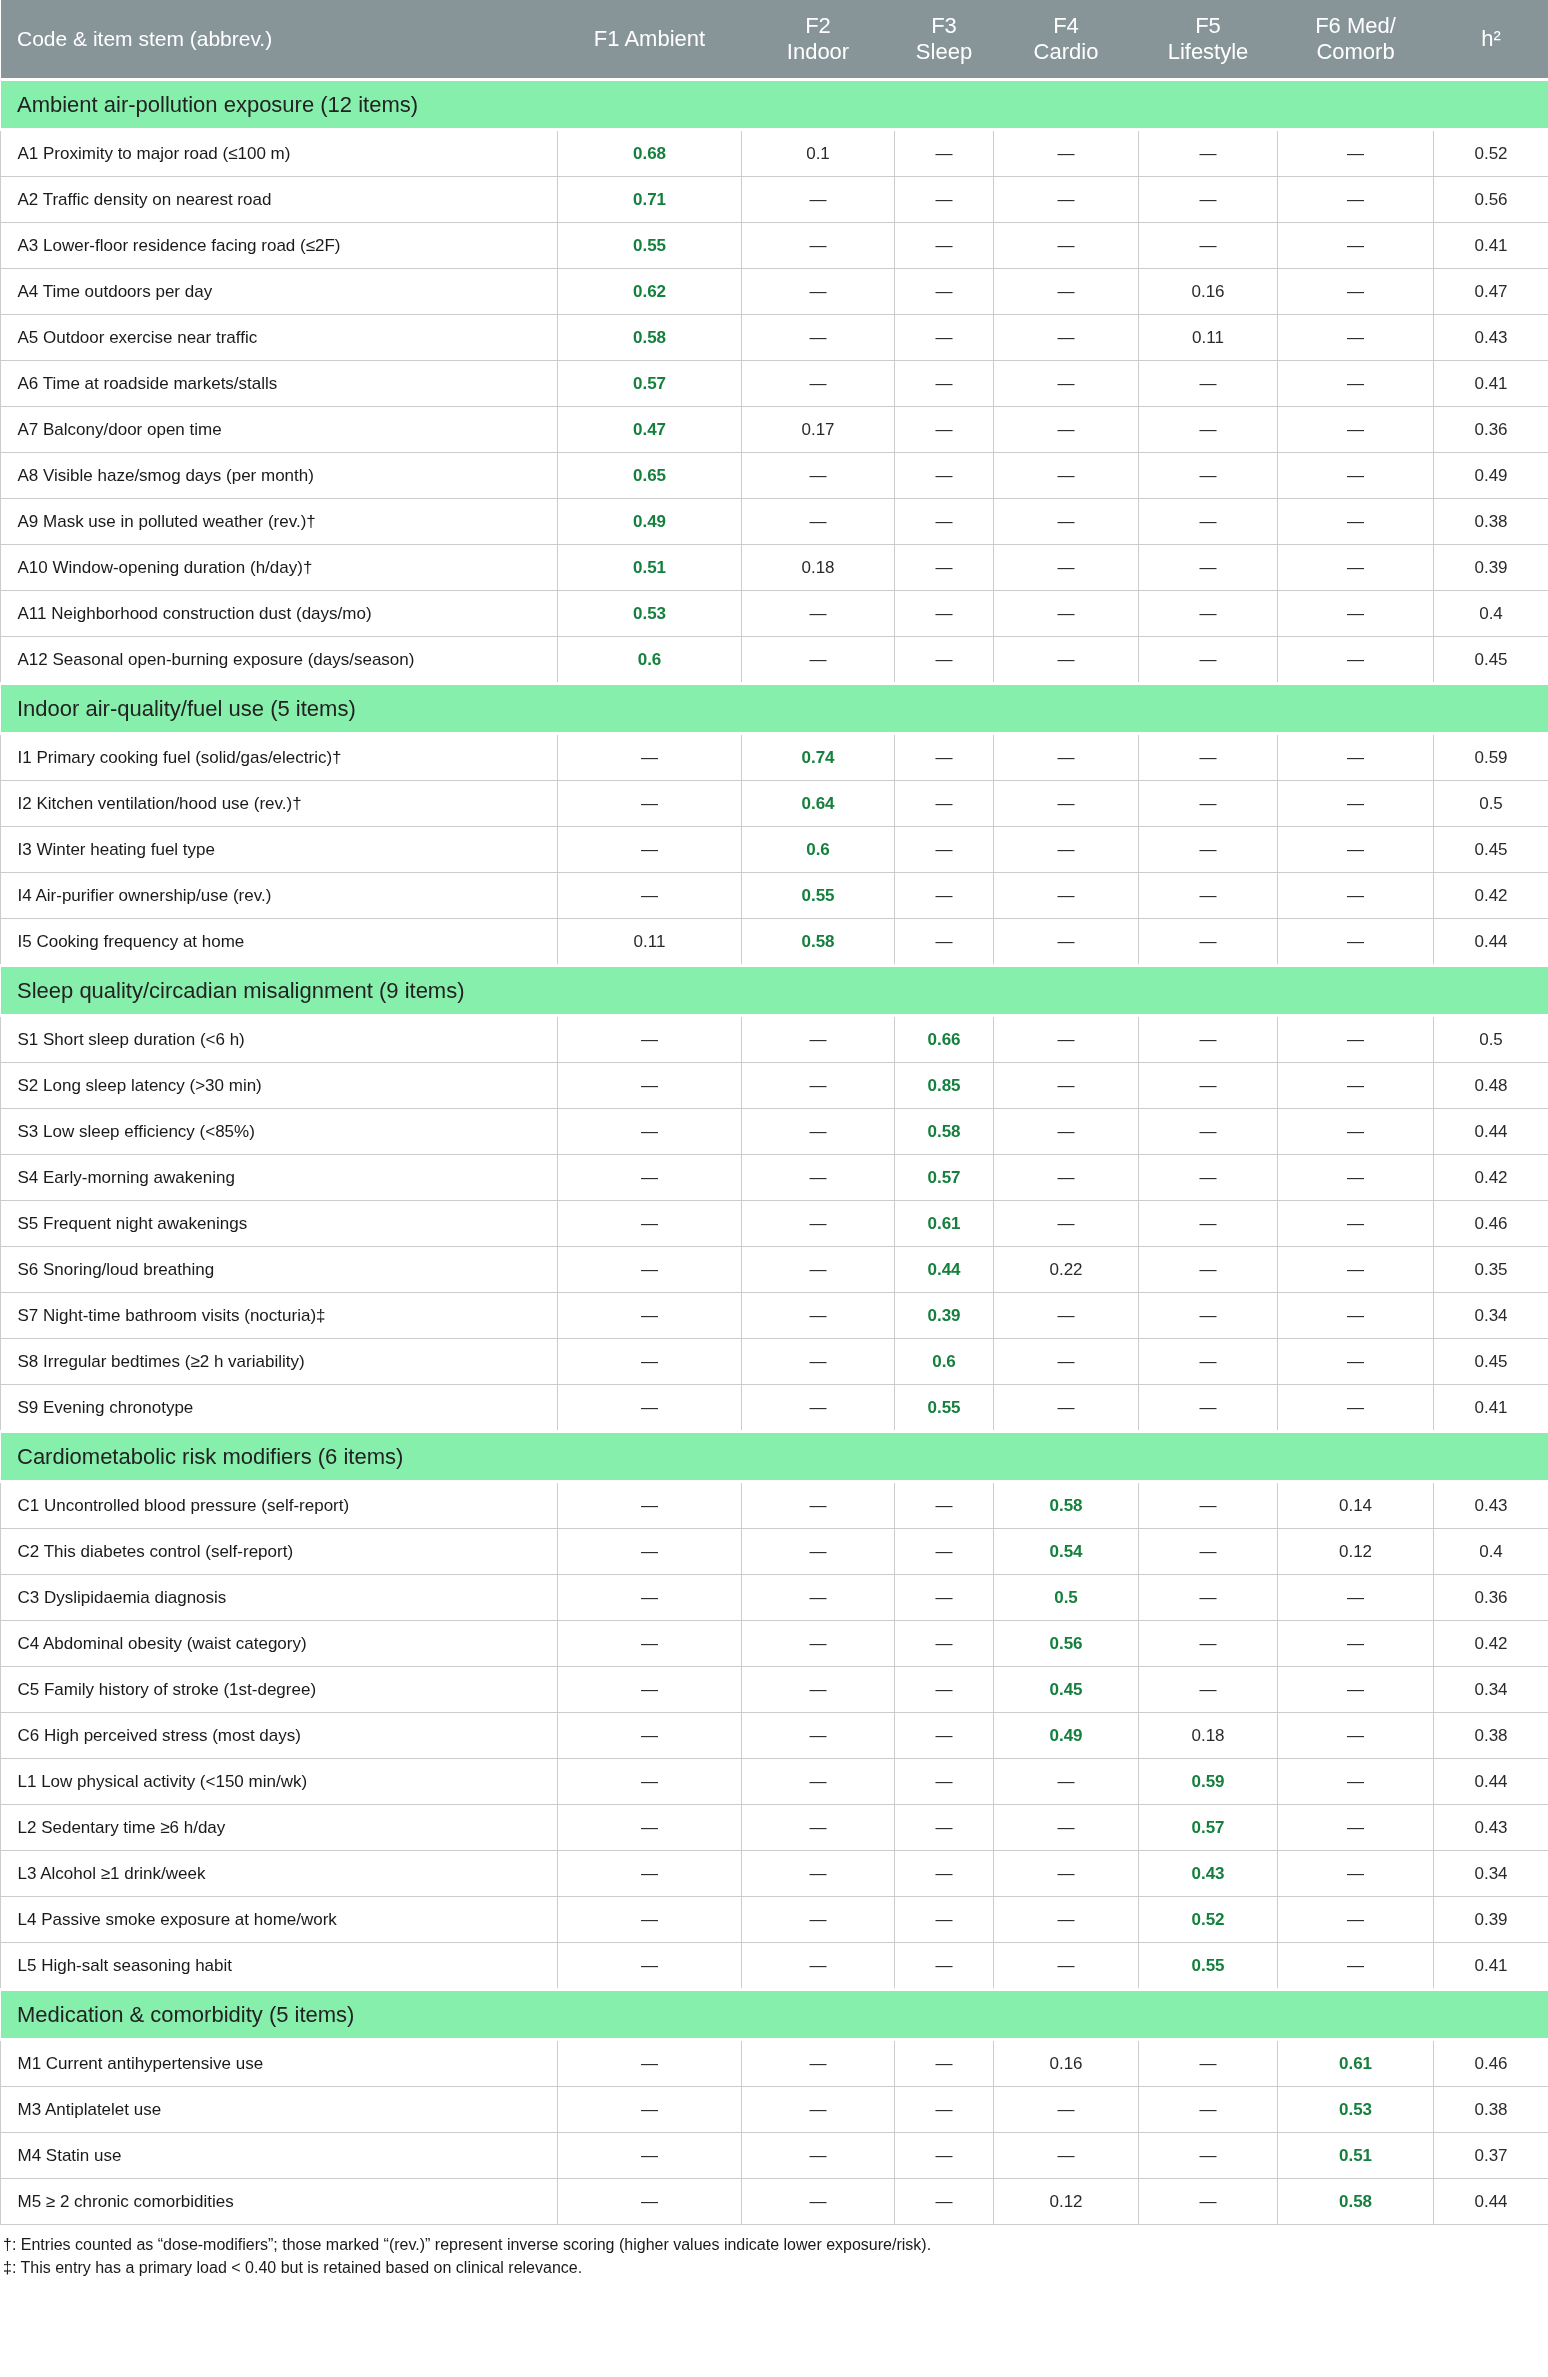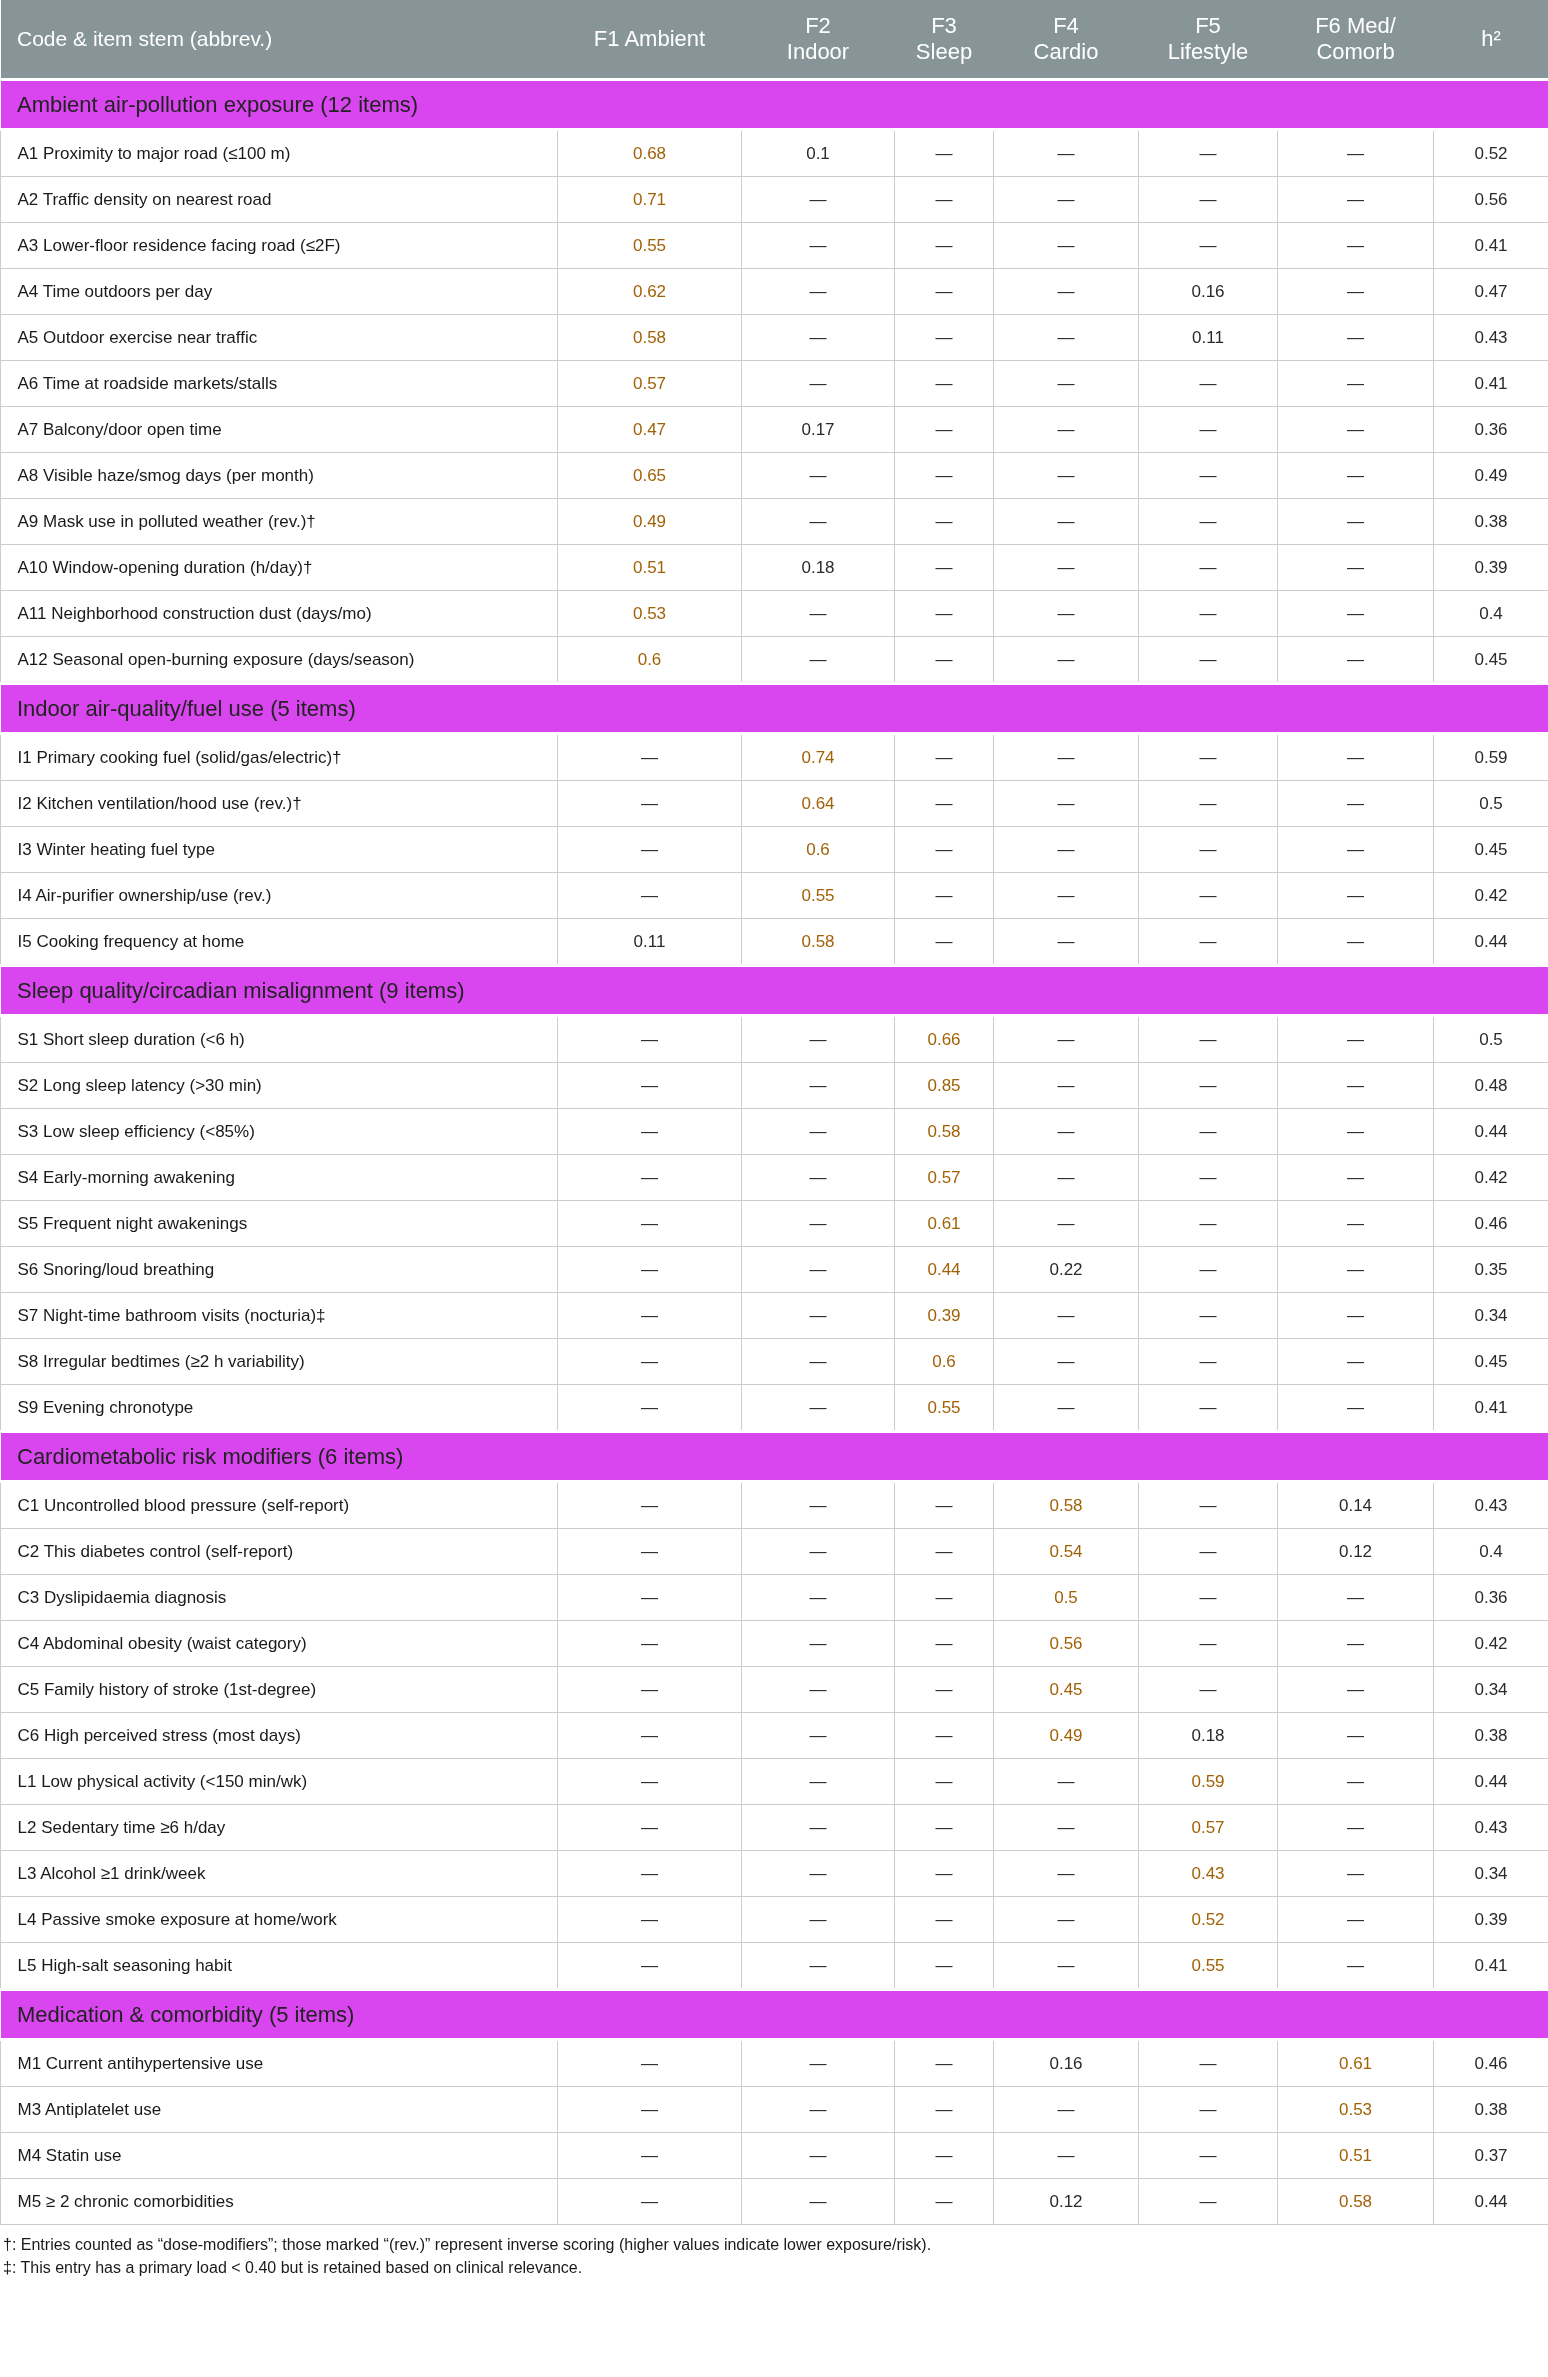--- a/index.html
+++ b/index.html
@@ -33,21 +33,21 @@
   thead th.first {
     text-align: left;
     padding-left: 16.5px;
     font-size: 21px;
   }
   thead th.val {
     text-align: center;
   }
   
   tr.section-row td {
-    background: #d946ef;
+    background: #86efac;
     font-size: 22px;
     color: #222222;
     text-align: left;
     padding: 10.5px 0 10.5px 16.5px;
     border-top: 3px solid #ffffff;
     border-bottom: 3px solid #ffffff;
   }
   
   tr.data-row td {
     border: 0.7px solid #cccccc;
@@ -59,22 +59,22 @@
   td.item-cell {
     text-align: left;
     padding-left: 16.5px;
     padding-right: 6px;
   }
   td.value-cell {
     text-align: center;
     color: #2a2a2a;
   }
   td.value-cell.primary {
-    font-weight: normal;
-    color: #a16207;
+    font-weight: bold;
+    color: #15803d;
   }
   
   .footnotes {
     padding: 7.5px 3px 13.5px 3px;
   }
   .footnote {
     font-size: 16px;
     line-height: 1.45;
     color: #1a1a1a;
   }

